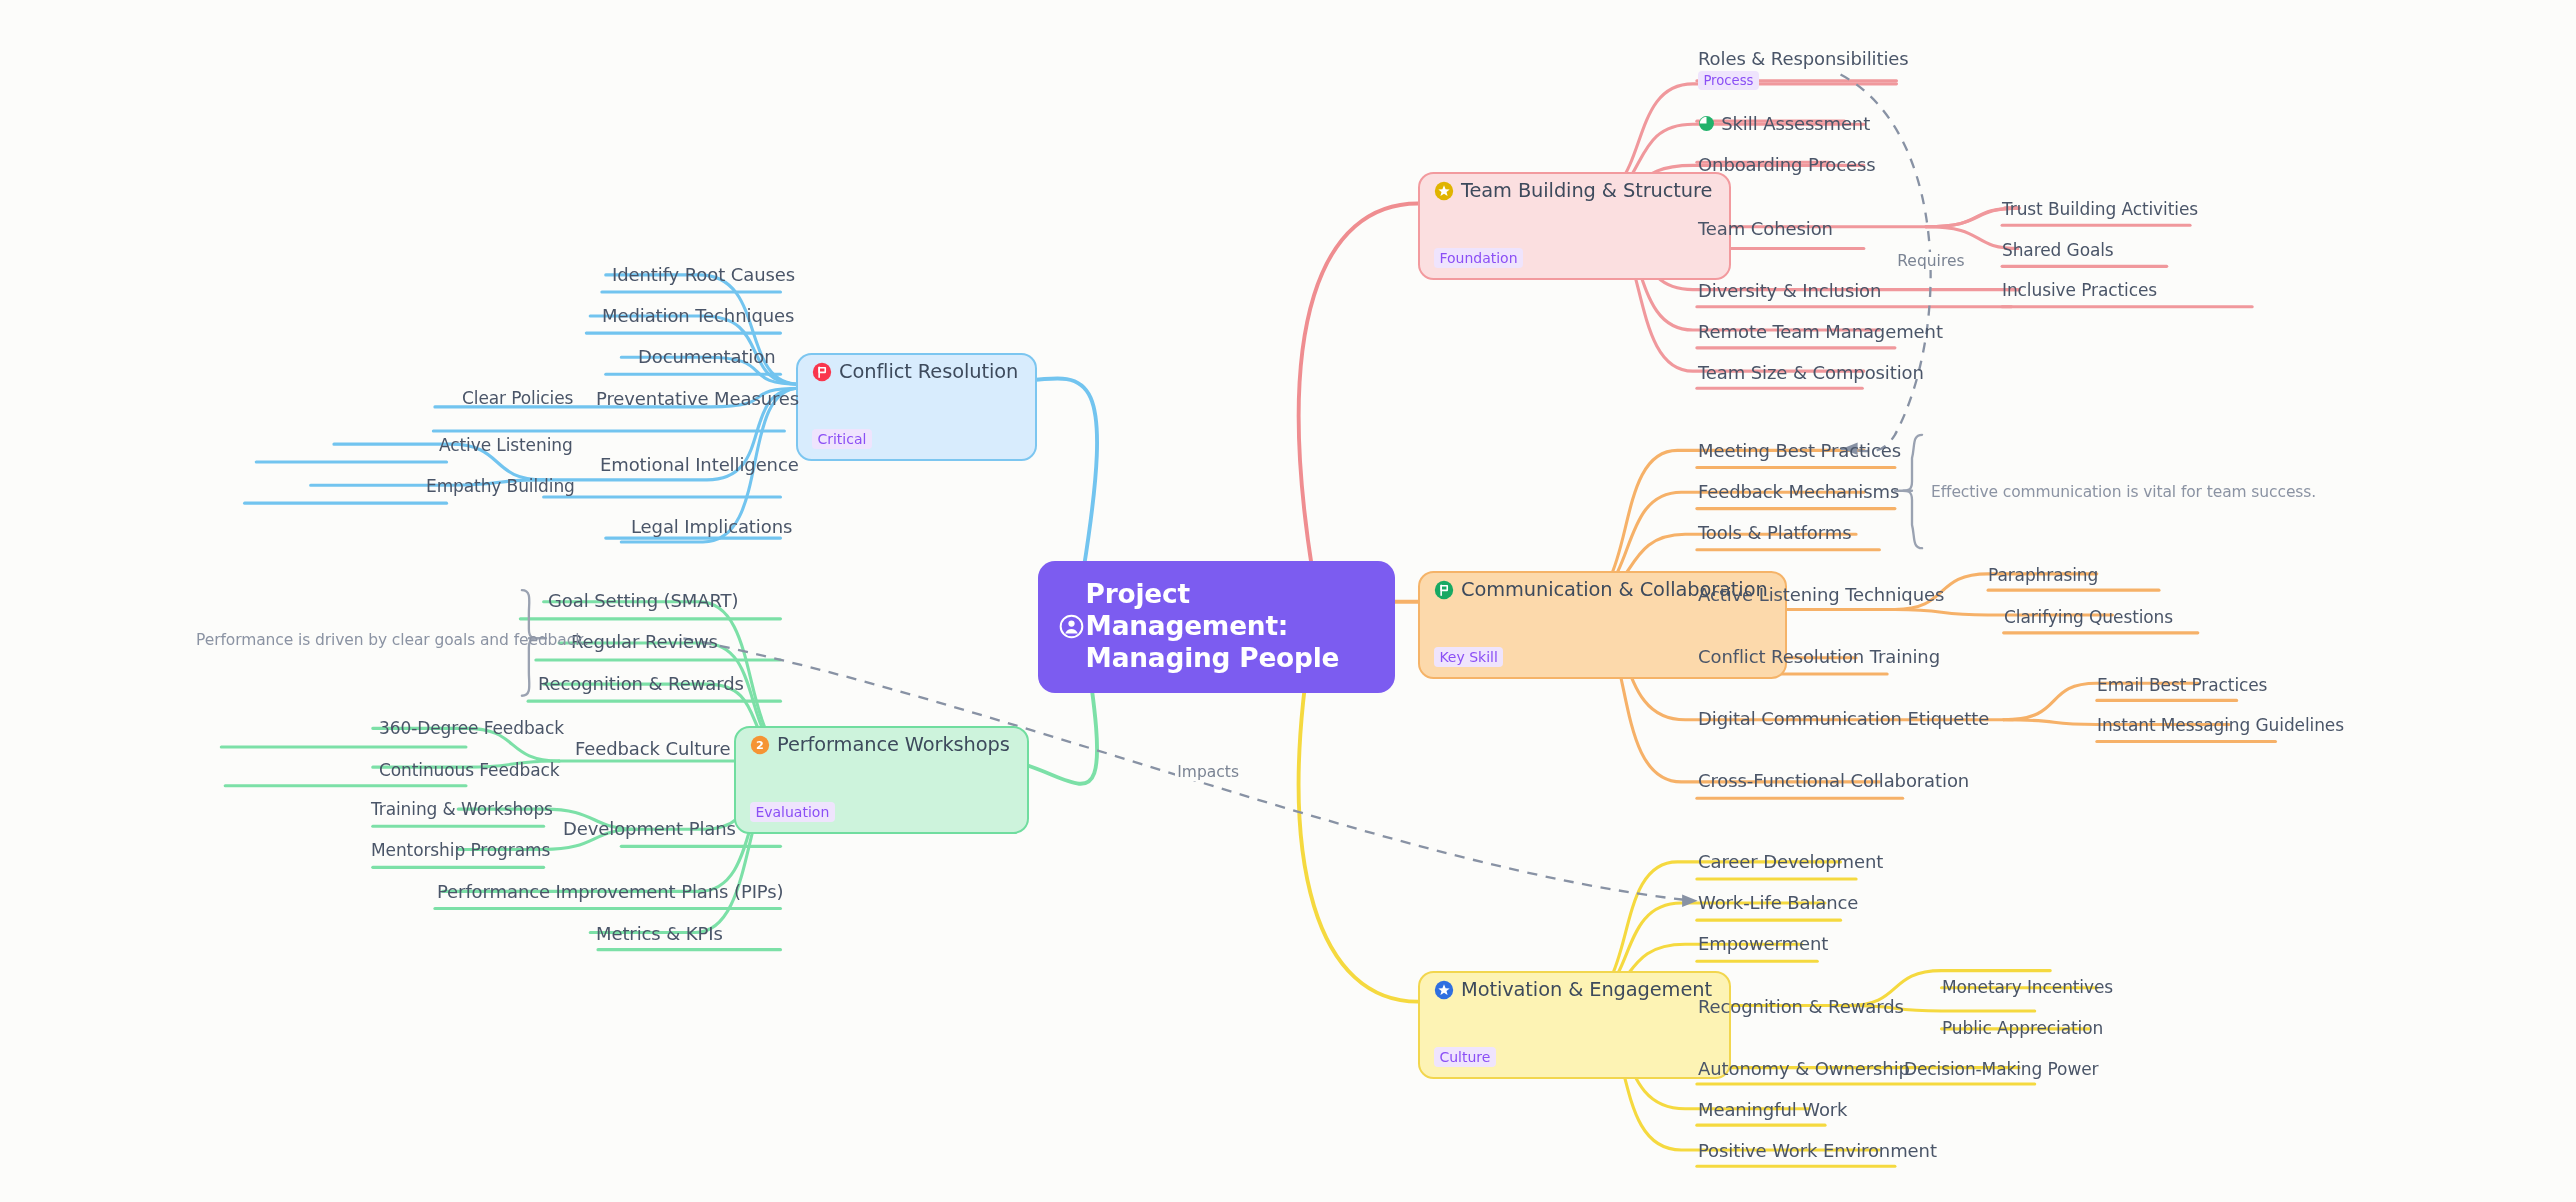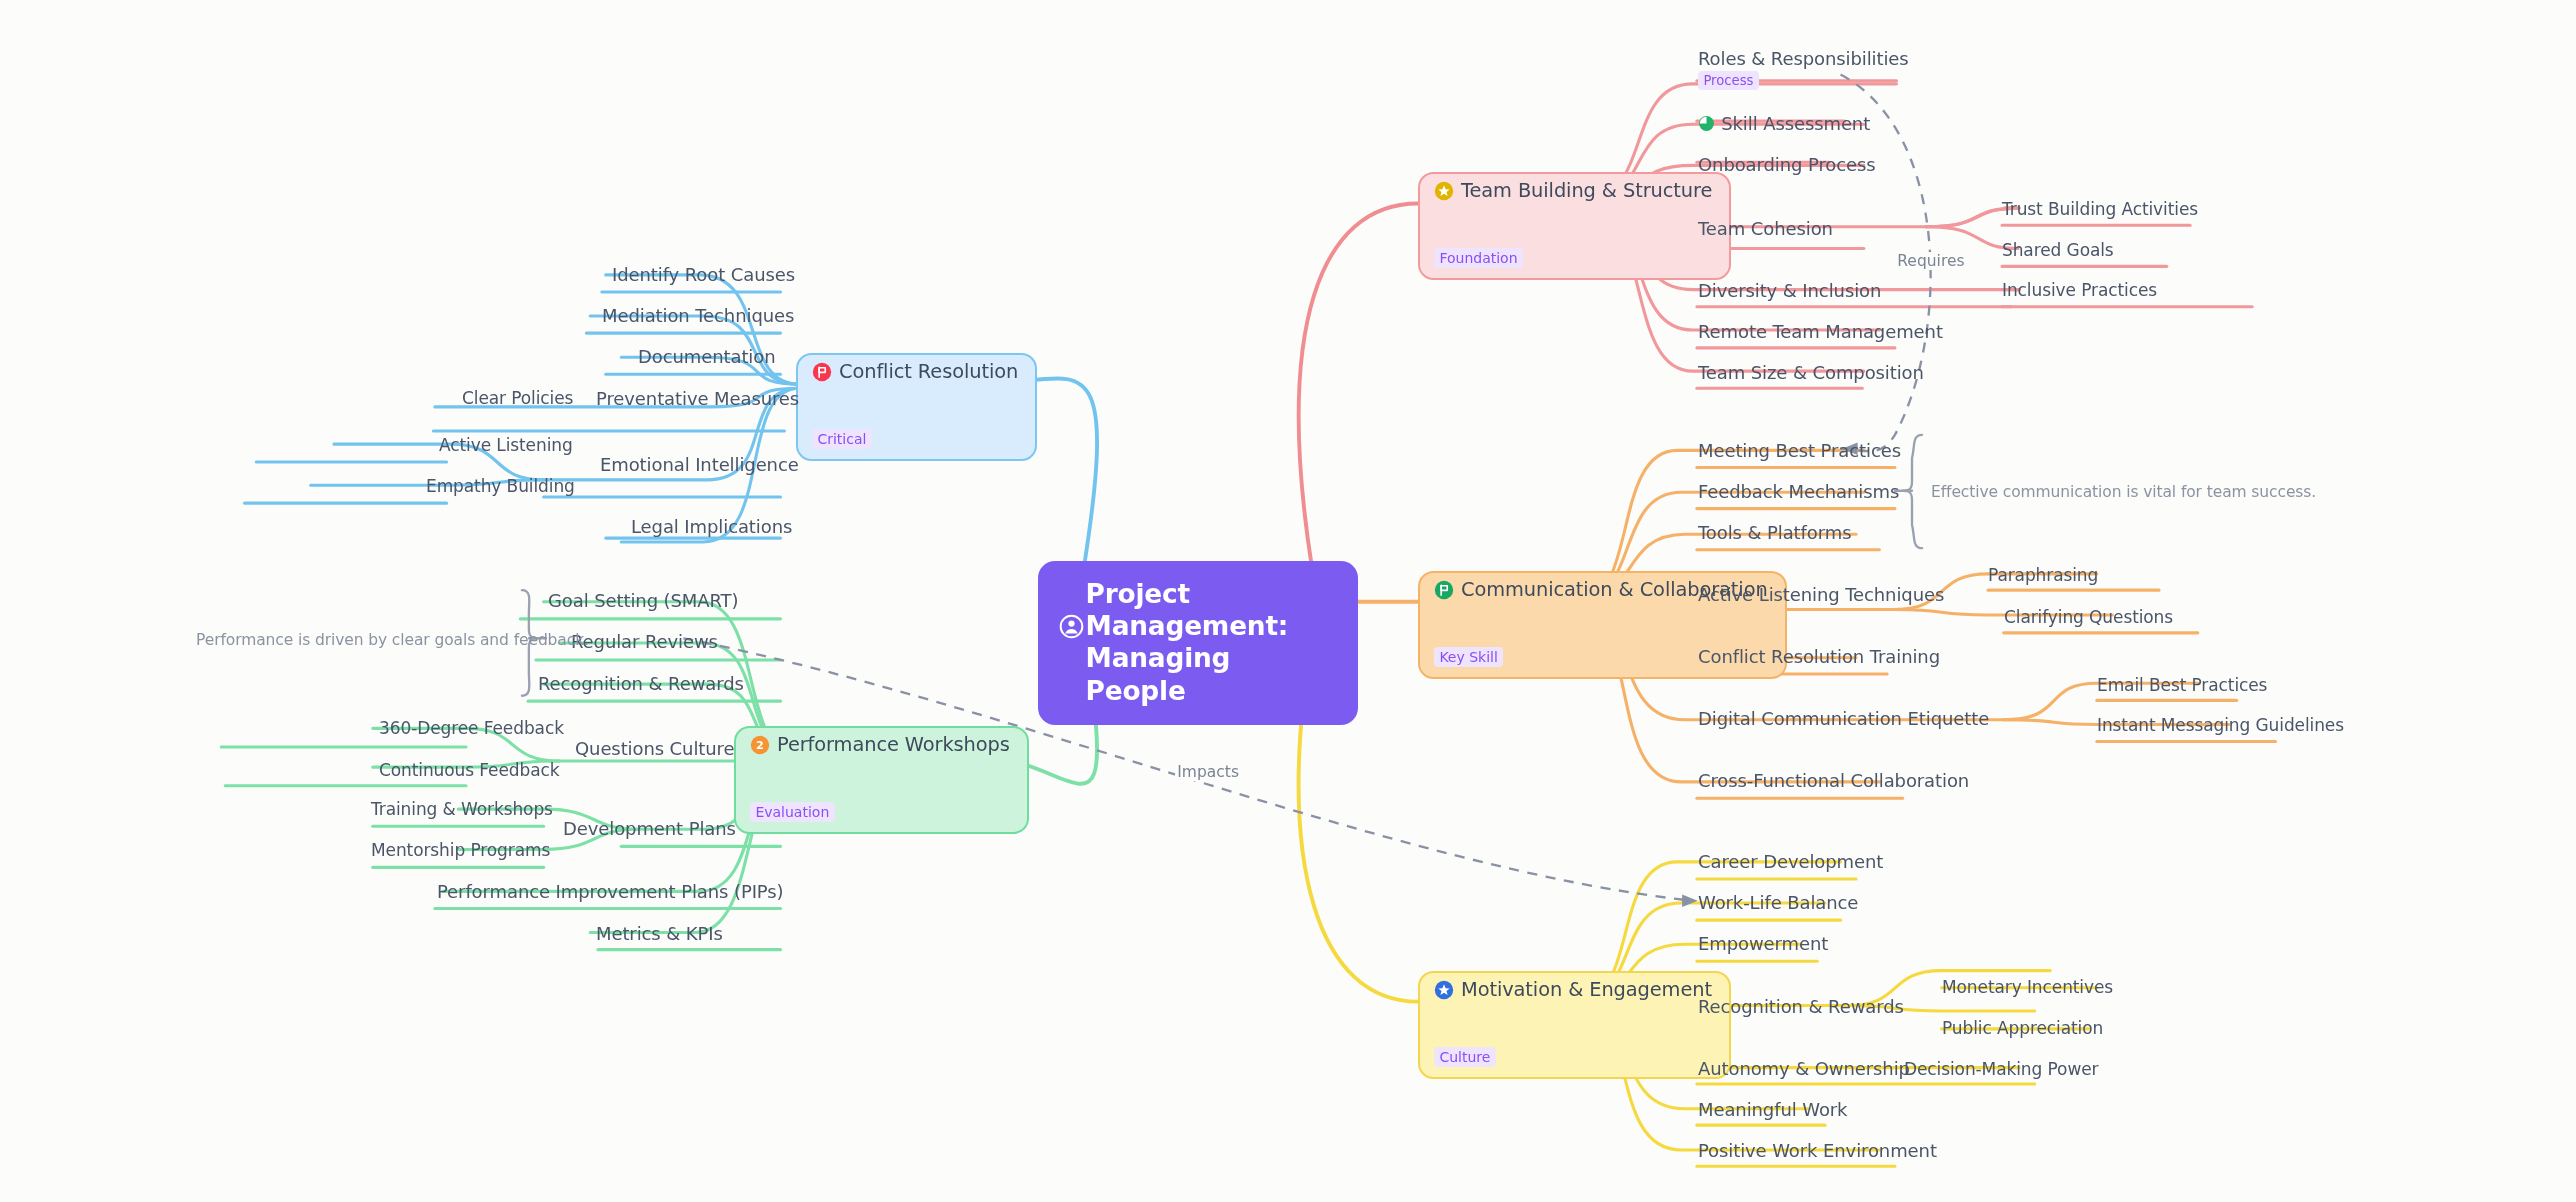--- a/index.html
+++ b/index.html
@@ -252,21 +252,21 @@
     <g fill="none" stroke="#8892a4" stroke-width="3" stroke-dasharray="13 11" stroke-linecap="butt">
       <path d="M2370,96 C2510,170 2510,430 2440,560 C2420,592 2400,578 2370,578"></path>
       <path d="M880,822 C1300,905 1800,1120 2180,1160"></path>
     </g>
     <g fill="#8892a4" stroke="none">
       <polygon points="2372,578 2392,570 2392,586"></polygon>
       <polygon points="2186,1160 2166,1152 2166,1168"></polygon>
     </g>
   </svg>
 
-  <div class="center-node" style="left:1038px;top:561px;width:320px;padding-left:21px;">
+  <div class="center-node" style="left:1038px;top:561px;width:357px;padding-left:21px;">
     <span class="center-icon">
       <svg width="25" height="25" viewBox="0 0 24 24">
         <circle cx="12" cy="12" r="10.4" fill="none" stroke="#ffffff" stroke-width="1.9"></circle>
         <circle cx="12" cy="9.2" r="3.0" fill="#ffffff"></circle>
         <path d="M5.9 18.6c1.2-3.0 3.6-4.3 6.1-4.3s4.9 1.3 6.1 4.3z" fill="#ffffff"></path>
       </svg>
     </span>
     <span class="ctext">Project Management:
 Managing People</span>
   </div>
@@ -476,21 +476,21 @@
   <div class="topic" style="left:548px;top:590px;">
     <span>Goal Setting (SMART)</span>
   </div>
   <div class="topic" style="left:571px;top:631px;">
     <span>Regular Reviews</span>
   </div>
   <div class="topic" style="left:538px;top:673px;">
     <span>Recognition &amp; Rewards</span>
   </div>
   <div class="topic" style="left:575px;top:738px;">
-    <span>Questions Culture</span>
+    <span>Feedback Culture</span>
   </div>
   <div class="topic sub" style="left:379px;top:718px;">
     <span>360-Degree Feedback</span>
   </div>
   <div class="topic sub" style="left:379px;top:760px;">
     <span>Continuous Feedback</span>
   </div>
   <div class="topic" style="left:563px;top:818px;">
     <span>Development Plans</span>
   </div>

